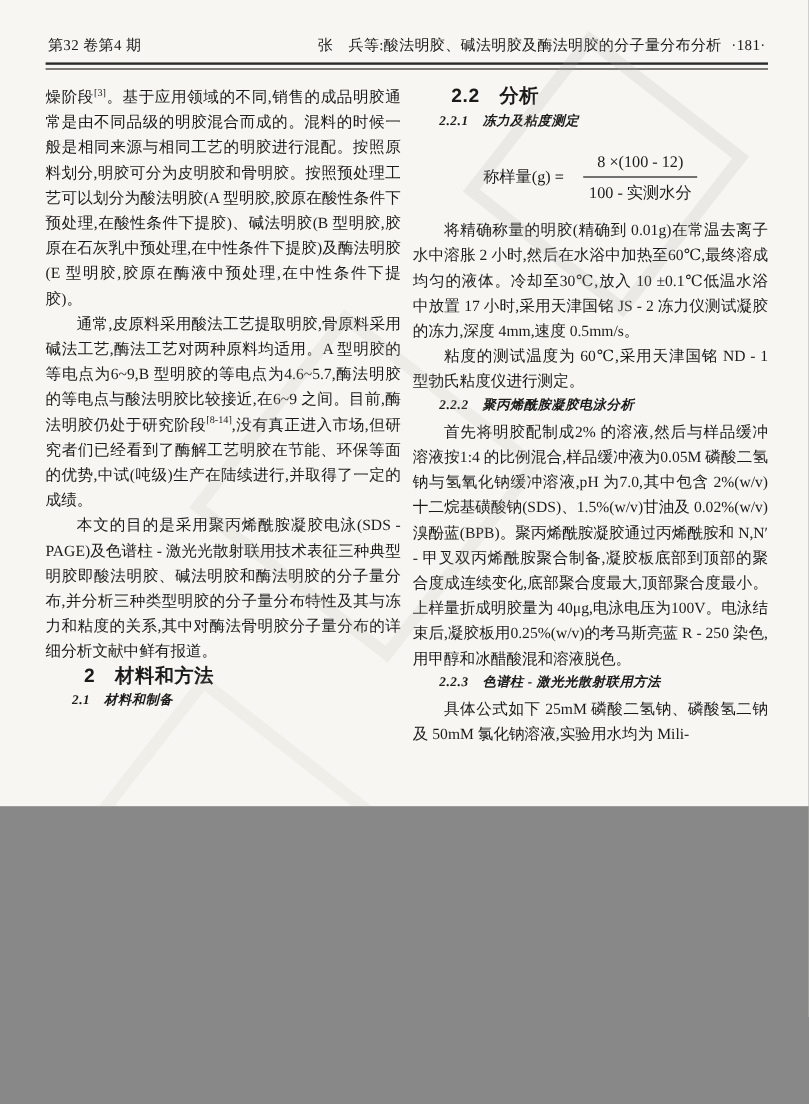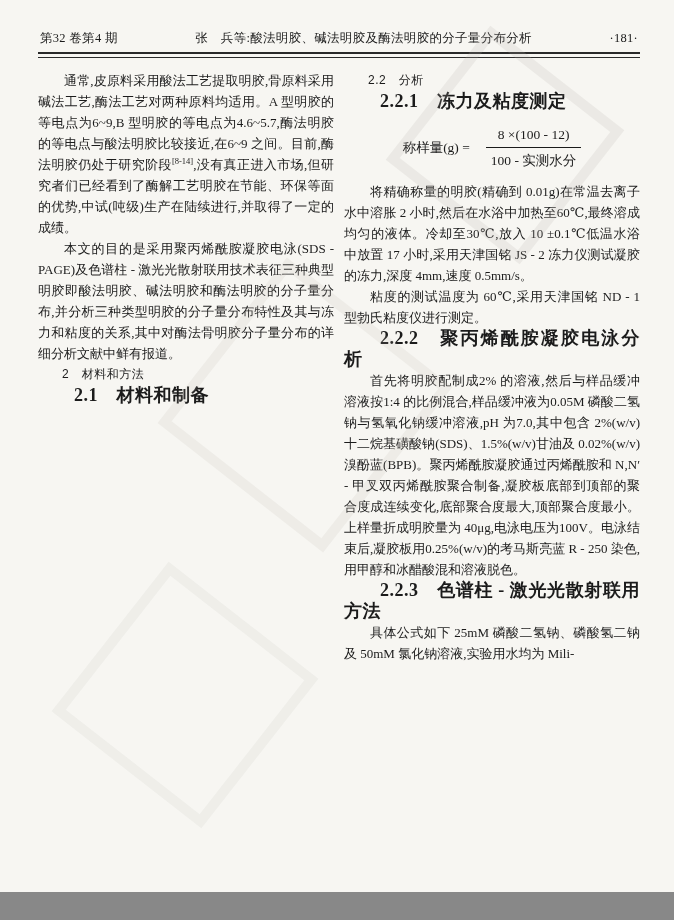--- a/index.html
+++ b/index.html
@@ -1,53 +1,53 @@
 <!DOCTYPE html>
 <html><head>
 <meta charset="utf-8">
 <style>
   html,body{margin:0;padding:0;background:#888;}
   .page{
     position:relative;
-    width:674px;height:892px;
+    width:674px;height:672px;
     margin:0 auto;
     background:#f7f6f2;
     color:#1b1b1b;
     font-family:"Liberation Serif","DejaVu Serif",serif;
     overflow:hidden;
     box-sizing:border-box;
     padding:30px 34px 0 38px;
   }
   
   .wm{position:absolute;border:10px solid rgba(185,180,172,0.18);transform:rotate(38deg);pointer-events:none;}
   .wm1{width:150px;height:150px;left:420px;top:60px;}
   .wm2{width:190px;height:190px;left:200px;top:300px;border-color:rgba(185,180,172,0.14);}
   .wm3{width:170px;height:170px;left:90px;top:600px;border-color:rgba(185,180,172,0.12);}
 
   .header{
     display:flex;align-items:baseline;justify-content:space-between;
     font-size:12.5px;letter-spacing:.3px;
     padding:0 2px 5px 2px;
   }
-  .header .run{flex:1;text-align:center;padding:0 8px;}
+  .header .run{flex:1;text-align:right;padding:0 8px;}
   .dbl-rule{height:3px;border-top:2px solid #2a2a2a;border-bottom:1.6px solid #2a2a2a;}
 
   .columns{display:flex;gap:10px;margin-top:12px;}
   .col{width:296px;font-size:13px;line-height:21px;text-align:justify;}
   .col p{margin:0;text-indent:2em;}
   .col p.noindent{text-indent:0;}
   sup{font-size:8.5px;line-height:0;}
 
   .h-sec{
     font-family:"Liberation Sans","DejaVu Sans",sans-serif;
-    font-weight:normal;font-size:12px;
+    font-weight:bold;font-size:16px;
     margin:7px 0 3px 0;text-indent:0;letter-spacing:.5px;
   }
   .h-sub{
-    font-weight:bold;font-size:18px;
+    font-weight:bold;font-style:italic;font-size:11px;
     margin:3px 0 2px 0;text-indent:0;letter-spacing:.5px;
   }
   .formula{
     display:flex;justify-content:center;align-items:center;
     margin:12px 0 10px 0;font-size:13.5px;
   }
   .formula .lhs{margin-right:16px;}
   .frac{display:inline-block;text-align:center;vertical-align:middle;}
   .frac .num{display:block;border-bottom:1.3px solid #1b1b1b;padding:0 5px 2px 5px;}
   .frac .den{display:block;padding:2px 5px 0 5px;}
@@ -63,20 +63,21 @@
   <div class="header">
     <span>第32 卷第4 期</span>
     <span class="run">张　兵等:酸法明胶、碱法明胶及酶法明胶的分子量分布分析</span>
     <span>·181·</span>
   </div>
   <div class="dbl-rule"></div>
 
   <div class="columns">
 
     <div class="col">
+      <p class="noindent"><span>燥阶段</span><sup>[3]</sup><span>。基于应用领域的不同,销售的成品明胶通常是由不同品级的明胶混合而成的。混料的时候一般是相同来源与相同工艺的明胶进行混配。按照原料划分,明胶可分为皮明胶和骨明胶。按照预处理工艺可以划分为酸法明胶(A 型明胶,胶原在酸性条件下预处理,在酸性条件下提胶)、碱法明胶(B 型明胶,胶原在石灰乳中预处理,在中性条件下提胶)及酶法明胶(E 型明胶,胶原在酶液中预处理,在中性条件下提胶)。</span></p>
       <p><span>通常,皮原料采用酸法工艺提取明胶,骨原料采用碱法工艺,酶法工艺对两种原料均适用。A 型明胶的等电点为6~9,B 型明胶的等电点为4.6~5.7,酶法明胶的等电点与酸法明胶比较接近,在6~9 之间。目前,酶法明胶仍处于研究阶段</span><sup>[8-14]</sup><span>,没有真正进入市场,但研究者们已经看到了酶解工艺明胶在节能、环保等面的优势,中试(吨级)生产在陆续进行,并取得了一定的成绩。</span></p>
       <p>本文的目的是采用聚丙烯酰胺凝胶电泳(SDS - PAGE)及色谱柱 - 激光光散射联用技术表征三种典型明胶即酸法明胶、碱法明胶和酶法明胶的分子量分布,并分析三种类型明胶的分子量分布特性及其与冻力和粘度的关系,其中对酶法骨明胶分子量分布的详细分析文献中鲜有报道。</p>
       <p class="h-sec">2　材料和方法</p>
       <p class="h-sub">2.1　材料和制备</p>
     </div>
 
     <div class="col">
       <p class="h-sec">2.2　分析</p>
       <p class="h-sub">2.2.1　冻力及粘度测定</p>
 

